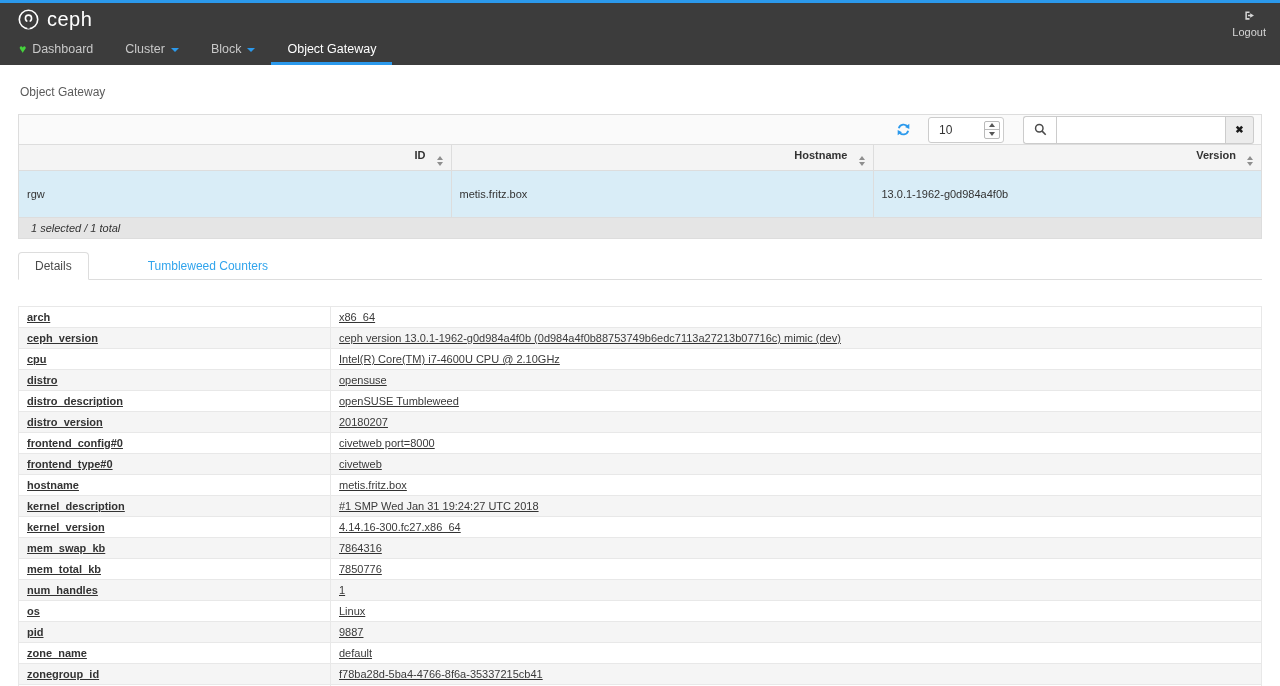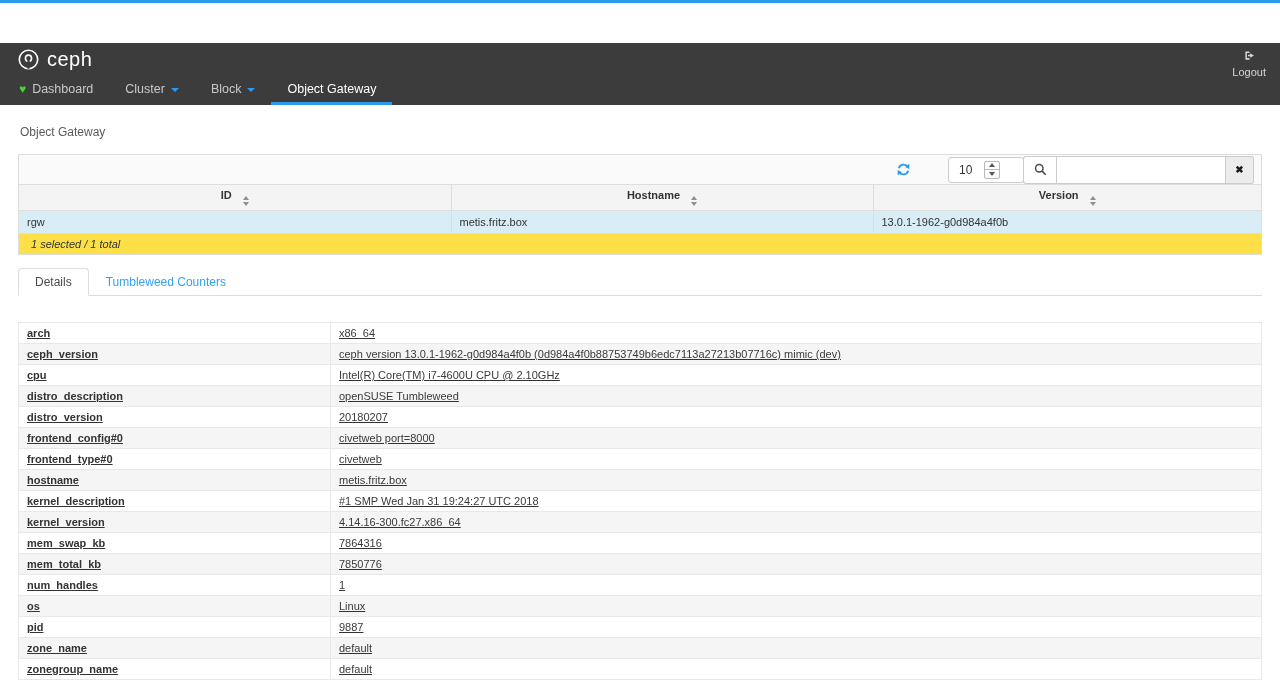--- a/index.html
+++ b/index.html
@@ -5,61 +5,61 @@
   * { box-sizing: border-box; }
   html,body { margin:0; padding:0; }
   body {
     width:1280px; height:686px; overflow:hidden;
     background:#fff; font-family:"Liberation Sans", sans-serif; color:#333;
   }
 
   
   .topline { height:3px; background:#2b99ec; }
   .navbar { background:#3c3c3c; }
-  .brandrow { height:33px; display:flex; align-items:center; justify-content:space-between; padding:0 14px 0 17px;margin-top:40px; }
+  .brandrow { height:33px; display:flex; align-items:center; justify-content:space-between; padding:0 14px 0 17px; }
   .brand { display:flex; align-items:center; gap:7px; color:#fff; font-size:20px; font-weight:500; letter-spacing:.5px; }
   .logout { display:flex; align-items:center; gap:5px; color:#d6d6d6; font-size:11px; cursor:pointer; align-self:flex-start; margin-top:7px;flex-direction:column; }
   .navrow { height:29px; display:flex; align-items:stretch; padding:0 3px; }
   .nav-item { display:flex; align-items:center; gap:6px; padding:0 16px; font-size:12.5px; color:#c9c9c9; cursor:pointer; border-bottom:3px solid transparent; }
   .nav-item.active { color:#fff; border-bottom:3px solid #2b99ec; }
   .heart { color:#45d33c; font-size:12px; line-height:1; }
   .caret { width:0; height:0; border-left:4px solid transparent; border-right:4px solid transparent; border-top:4px solid #2b99ec; margin-top:2px; }
 
   
   .breadcrumb { margin:20px 20px 0; font-size:12px; color:#5b5b5b; }
 
   
   .dt-block { margin:15px 18px 0; border:1px solid #ddd; }
   .dt-toolbar { height:30px; background:#fafafa; border-bottom:1px solid #ddd; display:flex; align-items:center; justify-content:flex-end; padding:0 7px; }
   .refresh-btn { background:none; border:none; padding:2px 4px; margin-right:13px; cursor:pointer; display:flex; align-items:center; }
   .pagesize { position:relative; width:76px; height:26px; margin-right:19px; }
-  .pagesize input { width:100%; height:100%; border:1px solid #ccc; border-radius:3px; padding:0 24px 0 10px; font-size:12px; color:#333; font-family:"Liberation Sans",sans-serif;margin-left:20px; }
+  .pagesize input { width:100%; height:100%; border:1px solid #ccc; border-radius:3px; padding:0 24px 0 10px; font-size:12px; color:#333; font-family:"Liberation Sans",sans-serif; }
   .spinner { position:absolute; right:4px; top:4px; bottom:4px; width:16px; border:1px solid #b9b9b9; border-radius:2px; display:flex; flex-direction:column; background:#fdfdfd; }
   .spin-btn { flex:1; display:flex; align-items:center; justify-content:center; cursor:pointer; }
   .spin-btn.up { border-bottom:1px solid #b9b9b9; }
   .tri-u { width:0; height:0; border-left:3px solid transparent; border-right:3px solid transparent; border-bottom:4px solid #555; }
   .tri-d { width:0; height:0; border-left:3px solid transparent; border-right:3px solid transparent; border-top:4px solid #555; }
   .search-group { display:flex; height:28px; width:231px; }
   .sg-addon { width:33px; background:#fff; border:1px solid #ccc; border-right:none; border-radius:3px 0 0 3px; display:flex; align-items:center; justify-content:center; }
   .sg-input { flex:1; min-width:0; border:1px solid #ccc; padding:0 8px; font-size:12px; font-family:"Liberation Sans",sans-serif; }
   .sg-clear { width:28px; background:#ececec; border:1px solid #ccc; border-left:none; border-radius:0 3px 3px 0; font-size:10px; font-weight:bold; color:#1a1a1a; cursor:pointer; display:flex; align-items:center; justify-content:center; }
 
   table.dt { width:100%; border-collapse:collapse; table-layout:fixed; font-size:11px; }
   table.dt col.c-id { width:432px; } table.dt col.c-host { width:422px; }
-  table.dt th { background:#f4f4f4; text-align:center; font-weight:bold; color:#333; padding:4px 8px; border-bottom:1px solid #ddd; cursor:pointer; }
+  table.dt th { background:#f4f4f4; text-align:right; font-weight:bold; color:#333; padding:4px 8px; border-bottom:1px solid #ddd; cursor:pointer; }
   table.dt th + th, table.dt td + td { border-left:1px solid #ddd; }
-  table.dt td { padding:5px 8px; color:#333; }
+  table.dt td { padding:17px 8px; color:#333; }
   tr.selected td { background:#d9edf7; }
   .sort-icon { display:inline-flex; flex-direction:column; margin-left:8px; vertical-align:-1px; }
   .sort-icon .s-up { width:0; height:0; border-left:3.5px solid transparent; border-right:3.5px solid transparent; border-bottom:4px solid #8f8f8f; }
   .sort-icon .s-dn { width:0; height:0; border-left:3.5px solid transparent; border-right:3.5px solid transparent; border-top:4px solid #8f8f8f; margin-top:2px; }
-  .dt-footer { border-top:1px solid #ddd; background:#fde047; padding:4px 12px; font-size:11px; font-style:italic; color:#333; }
-
-  
-  .tabs { margin:13px 18px 0; display:flex; border-bottom:1px solid #ddd; }
+  .dt-footer { border-top:1px solid #ddd; background:#e5e5e5; padding:4px 12px; font-size:11px; font-style:italic; color:#333; }
+
+  
+  .tabs { margin:13px 18px 0; display:flex; border-bottom:1px solid #ddd;gap:42px; }
   .tab { font-size:12px; padding:6px 16px 6px; cursor:pointer; margin-bottom:-1px; }
   .tab.active { color:#4a4a4a; background:#fff; border:1px solid #ddd; border-bottom:1px solid #fff; border-radius:4px 4px 0 0; }
   .tab.inactive { color:#31a4ec; border:1px solid transparent; }
 
   
   table.details { margin:26px 18px 0; width:1244px; border-collapse:collapse; font-size:11px; table-layout:fixed; border:1px solid #ddd;text-decoration:underline; }
   table.details td { border:1px solid #e8e8e8; padding:4px 8px; line-height:12px; color:#3a3a3a; overflow:hidden; white-space:nowrap; }
   table.details td.key { width:312px; font-weight:bold; color:#333; }
   table.details tr:nth-child(even) td { background:#f5f5f5; }
 </style>
@@ -201,20 +201,24 @@
       </tr>
     <tr>
         <td class="key">ceph_version</td>
         <td>ceph version 13.0.1-1962-g0d984a4f0b (0d984a4f0b88753749b6edc7113a27213b07716c) mimic (dev)</td>
       </tr>
     <tr>
         <td class="key">cpu</td>
         <td>Intel(R) Core(TM) i7-4600U CPU @ 2.10GHz</td>
       </tr>
     <tr>
+        <td class="key">distro</td>
+        <td>opensuse</td>
+      </tr>
+    <tr>
         <td class="key">distro_description</td>
         <td>openSUSE Tumbleweed</td>
       </tr>
     <tr>
         <td class="key">distro_version</td>
         <td>20180207</td>
       </tr>
     <tr>
         <td class="key">frontend_config#0</td>
         <td>civetweb port=8000</td>
@@ -253,17 +257,21 @@
       </tr>
     <tr>
         <td class="key">pid</td>
         <td>9887</td>
       </tr>
     <tr>
         <td class="key">zone_name</td>
         <td>default</td>
       </tr>
     <tr>
+        <td class="key">zonegroup_id</td>
+        <td>f78ba28d-5ba4-4766-8f6a-35337215cb41</td>
+      </tr>
+    <tr>
         <td class="key">zonegroup_name</td>
         <td>default</td>
       </tr>
   </tbody>
 </table>
 
 </body></html>

